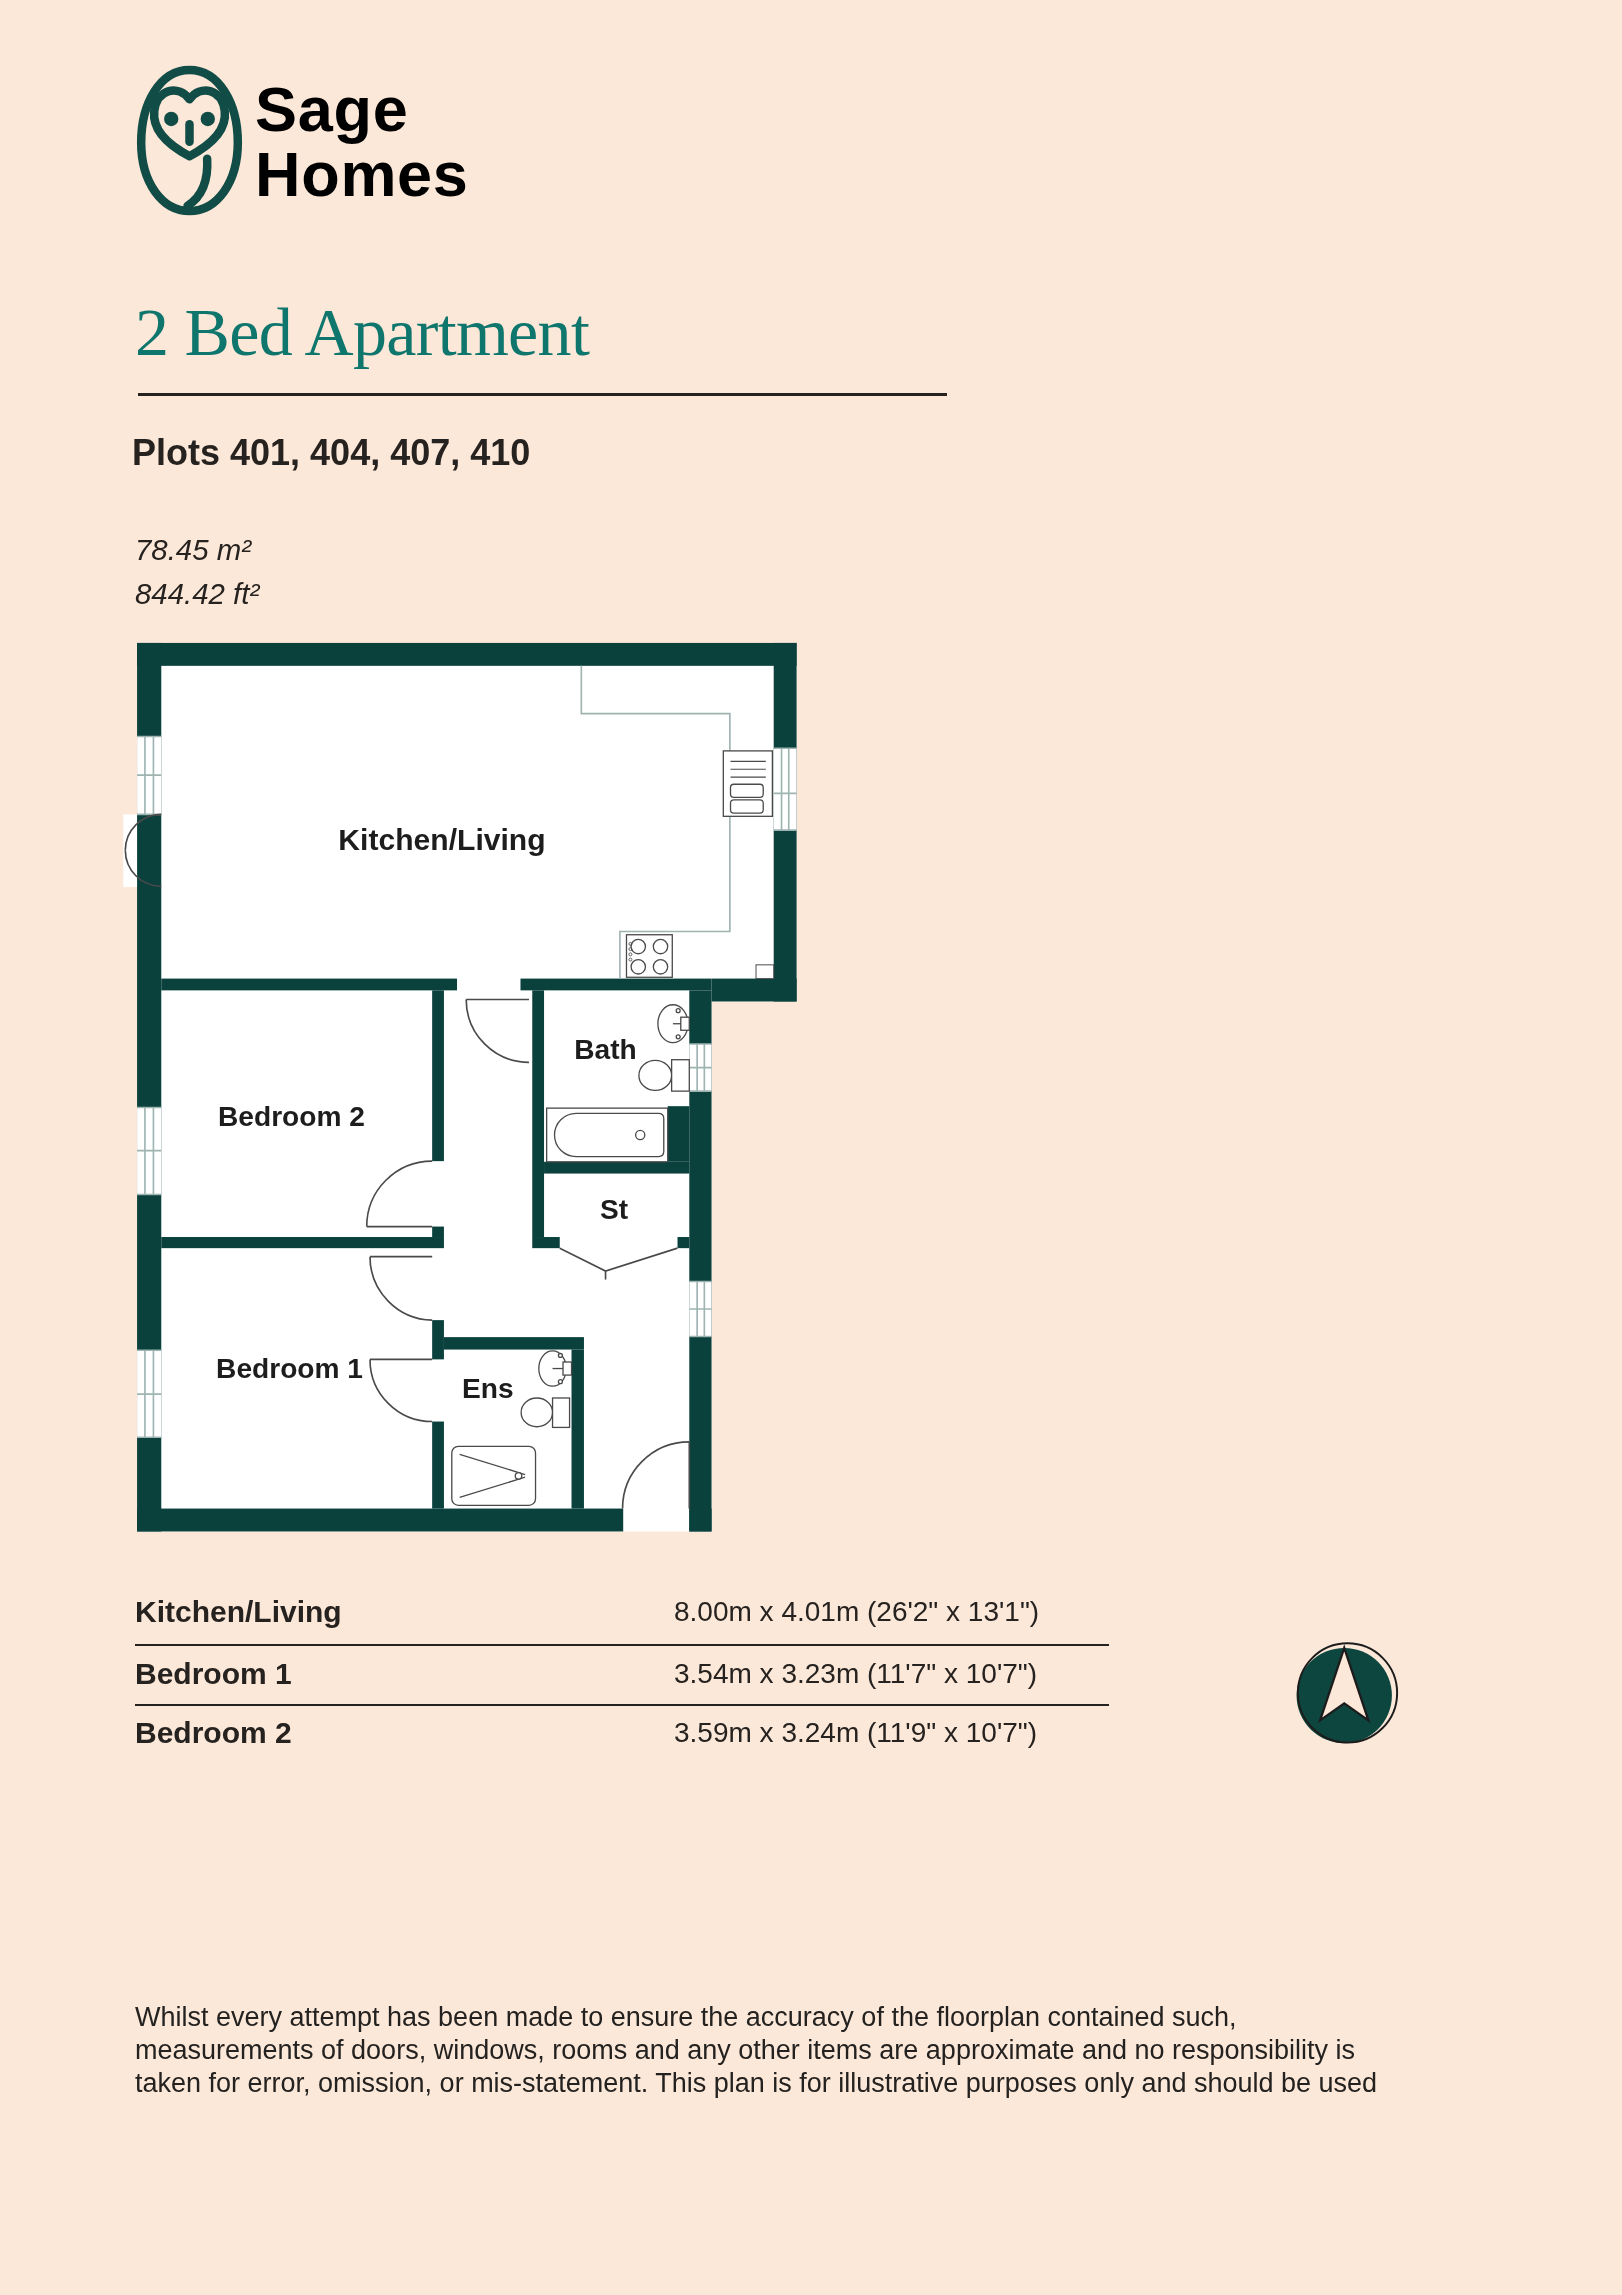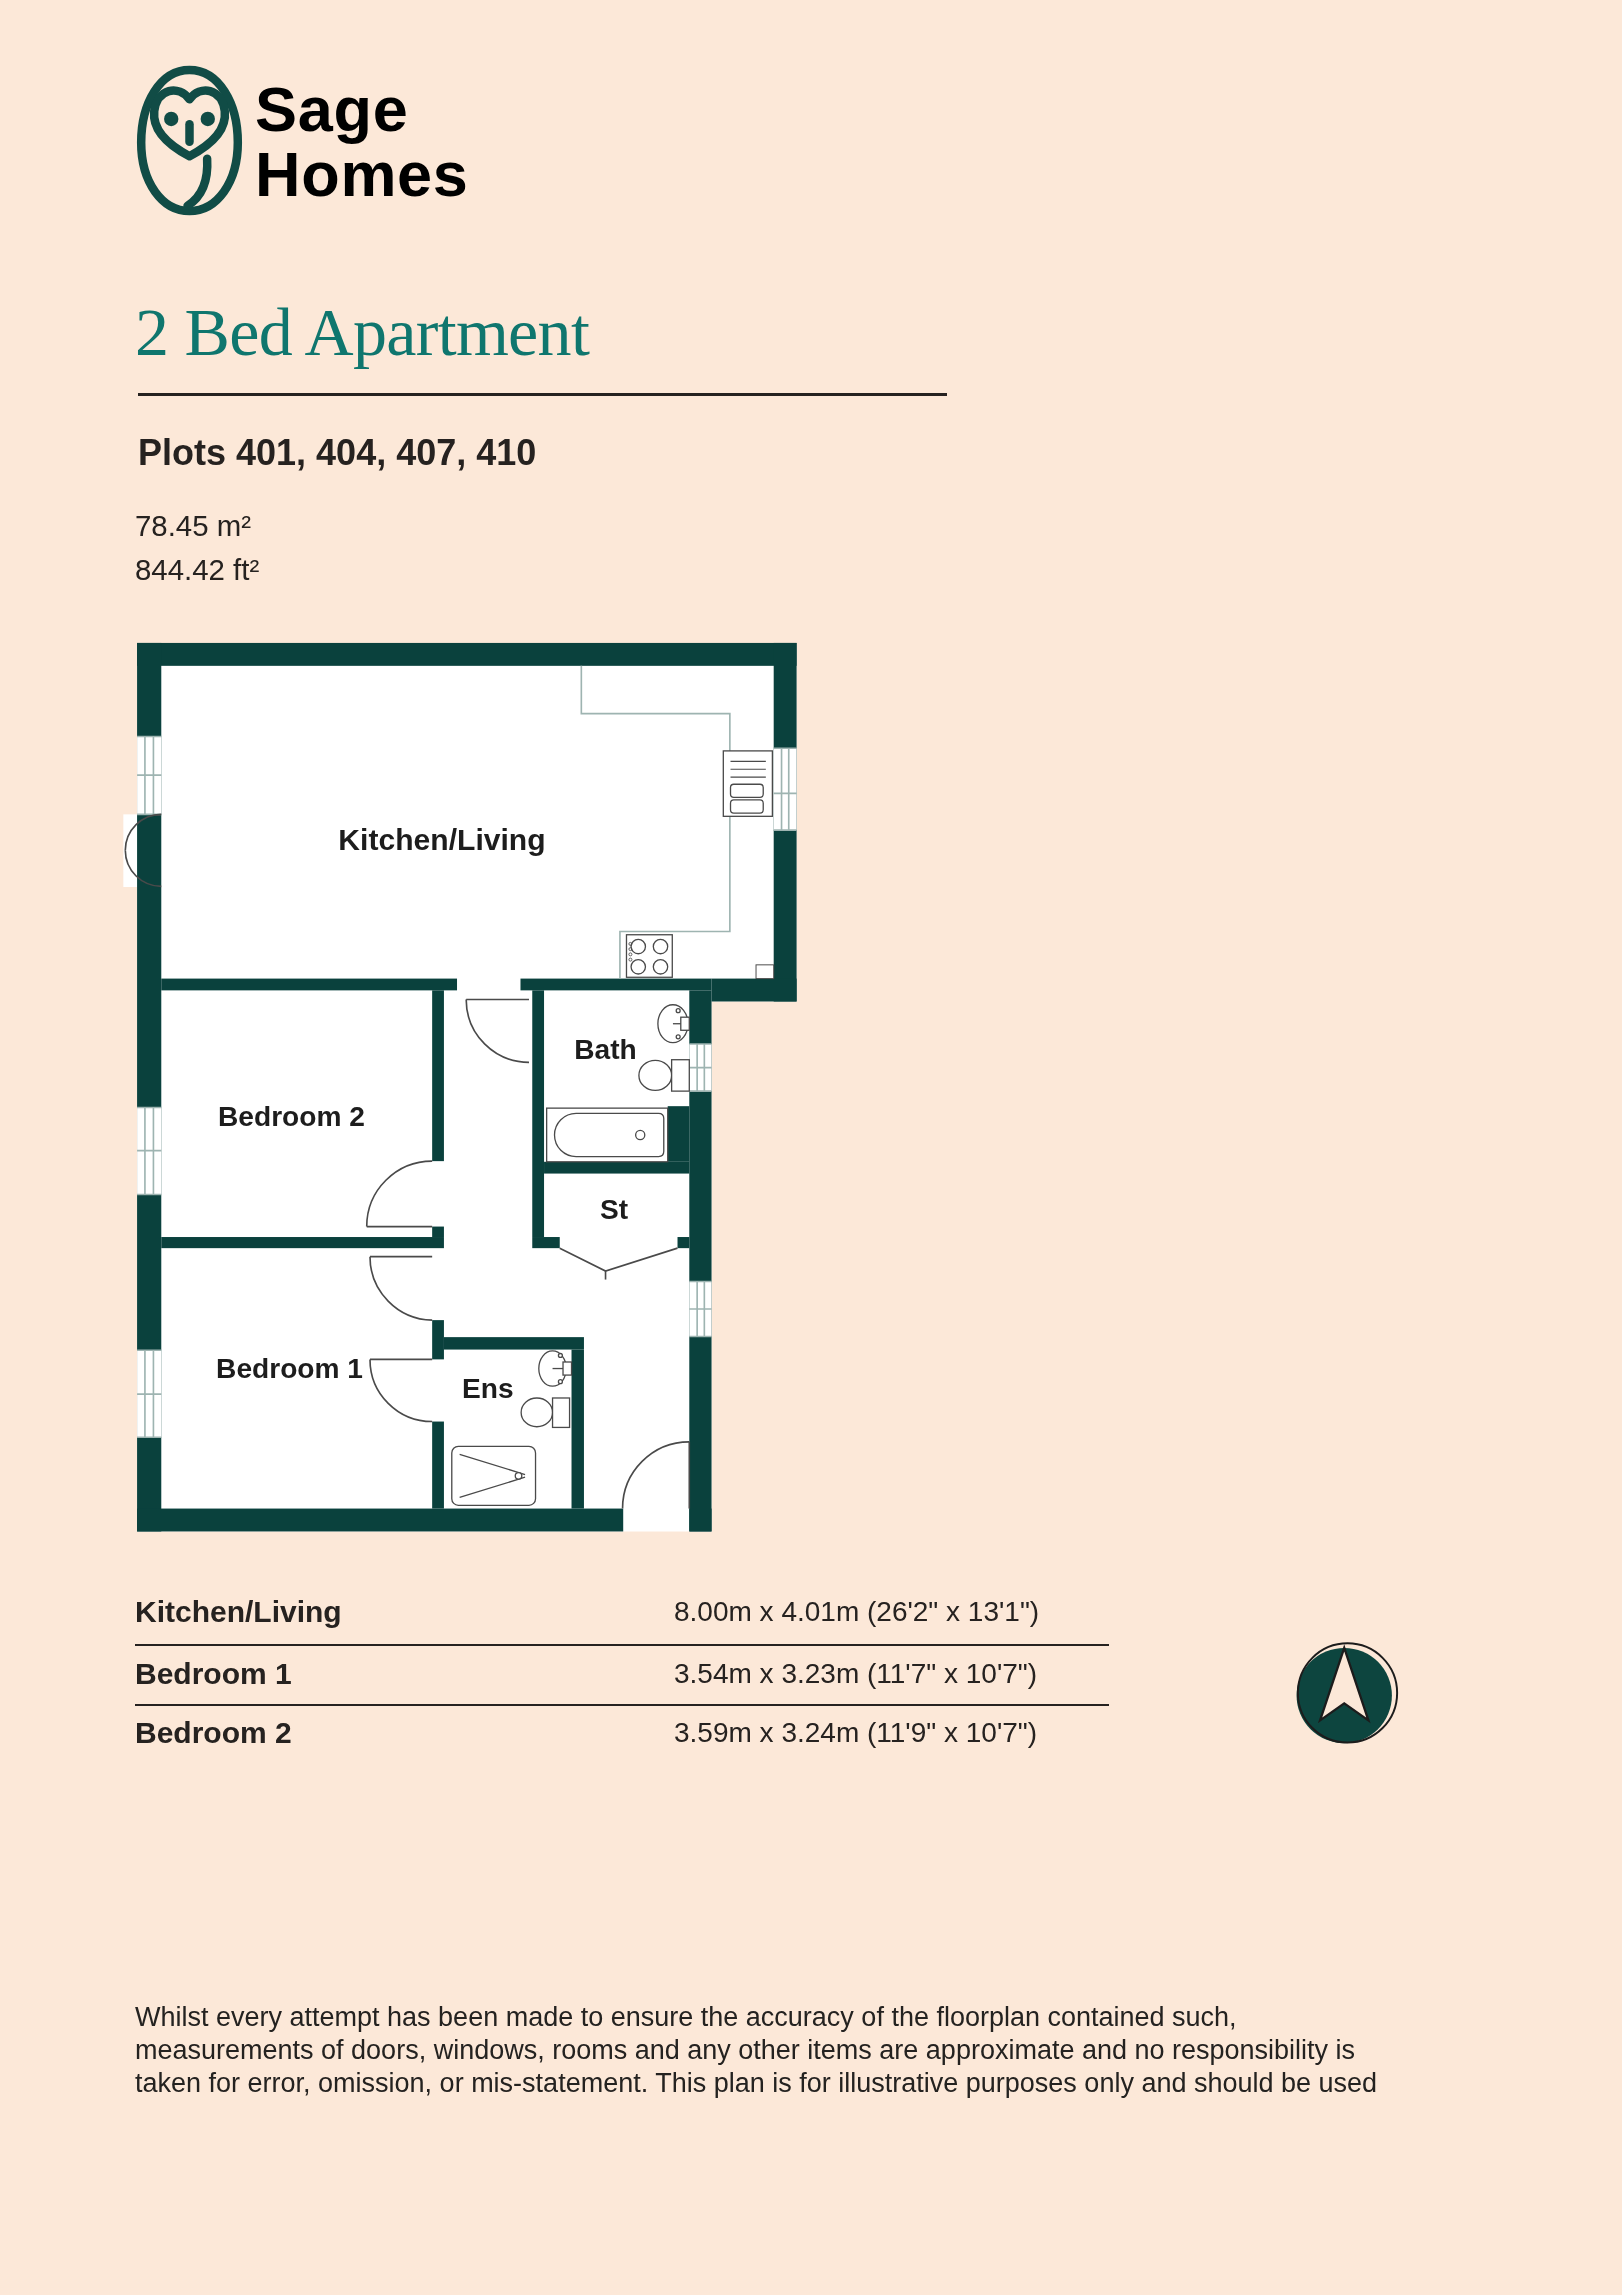--- a/index.html
+++ b/index.html
@@ -6,22 +6,22 @@
   body{width:1623px;height:2295px;position:relative;background:#fce8d8;
        font-family:"Liberation Sans", sans-serif;color:#262220;}
   .abs{position:absolute;}
 
   
   .brand{left:255px;top:77px;font-weight:700;font-size:63px;line-height:65px;
          color:#000000;letter-spacing:0.7px;}
   .title{left:135px;top:293px;font-family:"Liberation Serif", serif;
          font-size:68px;font-weight:500;letter-spacing:-0.7px;color:#0f766e;}
   .rule{left:138px;top:393px;width:809px;height:3.3px;background:#262220;}
-  .plots{left:138px;top:432px;font-size:36px;font-weight:700;letter-spacing:0px;}
-  .areas{left:135px;top:504px;font-size:29.4px;line-height:44px;font-weight:400;}
+  .plots{left:132px;top:432px;font-size:36px;font-weight:700;letter-spacing:0px;}
+  .areas{left:135px;top:528px;font-size:29.4px;line-height:44px;font-weight:400;font-style:italic;}
 
   
   .t-row{left:135px;width:974px;height:46px;}
   .t-name{font-size:30px;font-weight:700;}
   .t-size{position:absolute;left:539px;top:1.3px;font-size:28px;font-weight:400;}
   .t-div{left:135px;width:974px;height:2px;background:#262220;}
 
   
   .disc{left:135px;top:2001px;font-size:27px;line-height:33px;font-weight:400;color:#242220;}
 

